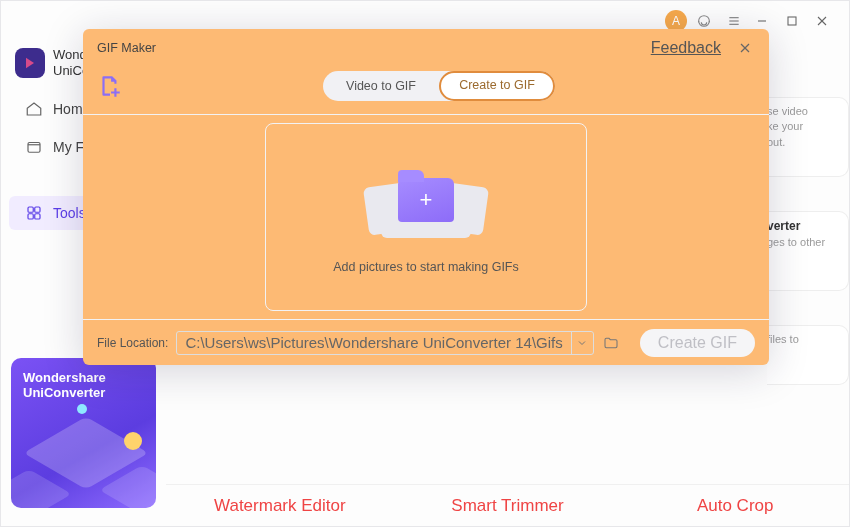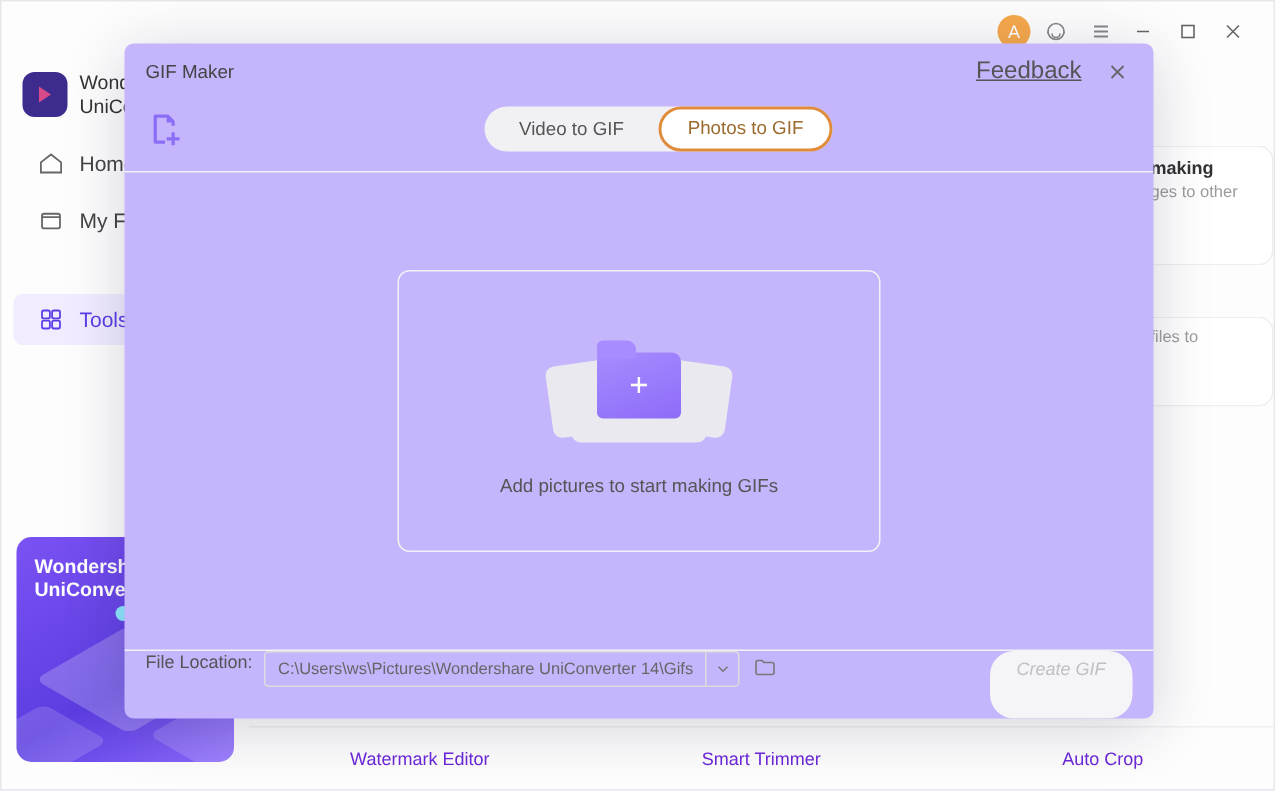--- a/index.html
+++ b/index.html
@@ -59,26 +59,26 @@
 
   .main { flex:1; position:relative; }
 
   
   .rightcol { position:absolute; right:0; top:56px; width:82px; display:flex; flex-direction:column; gap:34px; }
   .peekcard { height:80px; border:1px solid #eee; border-left:0; border-radius: 0 10px 10px 0; padding: 6px 6px 6px 0; font-size:11px; color:#9b9b9b; line-height:1.4; background:#fff;}
   .peekcard .h { color:#333; font-weight:600; font-size:12px;}
 
   
   .toolrow { position:absolute; bottom:0; left:165px; right:0; height:42px; display:flex; border-top:1px solid #f0f0f0; }
-  .toolcell { flex:1; display:flex; align-items:center; justify-content:center; font-size:12px; color:#6d28d9;}
+  .toolcell { flex:1; display:flex; align-items:center; justify-content:center; font-size:17px; color:#ef4444;}
 
   
   .modal {
-    position:absolute; left:82px; top:28px; width:686px; height:450px;
-    background:#c4b5fd; border-radius:6px; box-shadow: 0 6px 40px rgba(30,20,60,0.18);
+    position:absolute; left:82px; top:28px; width:686px; height:336px;
+    background:#fdba74; border-radius:6px; box-shadow: 0 6px 40px rgba(30,20,60,0.18);
     display:flex; flex-direction:column; overflow:hidden;
   }
   .mhead {
     height:38px; display:flex; align-items:center; padding:0 14px; font-size:12.5px; color:#444;
   }
   .mhead .mtitle { font-weight:500; }
   .mhead .feedback { margin-left:auto; margin-right:14px; color:#555; text-decoration:underline; font-size:16px; cursor:pointer;}
   .mhead .mclose { width:20px;height:20px; color:#666; cursor:pointer; display:flex;align-items:center;justify-content:center;}
   .mtoolbar {
     height:48px; display:flex; align-items:center; padding:0 14px 10px 14px;
@@ -100,30 +100,30 @@
   .bgshape.b { width:56px;height:48px; right:0; top:24px; transform:rotate(8deg); }
   .bgshape.c { width:90px;height:26px; left:15px; bottom:2px; }
   .folder {
     position:absolute; left:32px; top:18px; width:56px; height:44px; border-radius:6px 6px 4px 4px;
     background: linear-gradient(160deg,#a68cff,#8d6cf8);
   }
   .folder::before { content:""; position:absolute; top:-8px; left:0; width:26px;height:12px; background:#a68cff; border-radius:4px 6px 0 0;}
   .folder .plus { position:absolute; left:50%; top:50%; transform:translate(-50%,-50%); color:#fff; font-size:22px; font-weight:300;}
   .dzlabel { font-size:12.5px; color:#555;text-align:right; }
   .mfoot {
-    height:46px; border-top:1px solid #f2f2f4; display:flex; padding:0 14px; gap:6px;
+    height:46px; border-top:1px solid #f2f2f4; display:flex; align-items:center; padding:0 14px; gap:6px;
   }
   .mfoot .lab { font-size:12px; color:#555; margin-right:2px;}
   .pathbox { flex: 0 0 258px; height:24px; border:1px solid #ddd; border-radius:3px; display:flex; align-items:center; }
-  .pathbox .pth { flex:1; font-size:11px; color:#666; padding:0 8px; white-space:nowrap; overflow:hidden; text-overflow:ellipsis;}
+  .pathbox .pth { flex:1; font-size:15px; color:#666; padding:0 8px; white-space:nowrap; overflow:hidden; text-overflow:ellipsis;}
   .pathbox .dd { width:22px; height:100%; border-left:1px solid #ddd; display:flex;align-items:center;justify-content:center; color:#777; cursor:pointer;}
   .browse { width:22px;height:22px; color:#777; cursor:pointer; display:flex;align-items:center;justify-content:center;}
   .mfoot .gap { flex:1; }
   .createbtn {
-    padding: 5px 18px; font-size:12px; color:#bfbfc5; background:#f5f5f7; border-radius:16px;font-style:italic;
+    padding: 5px 18px; font-size:16px; color:#bfbfc5; background:#f5f5f7; border-radius:16px;
   }
 </style>
 </head>
 <body>
 
 <div class="app">
 
   <div class="titlebar">
     <div class="spacer"></div>
     <div class="icbtn avatar">
@@ -207,21 +207,26 @@
           <div class="cube c2"></div>
           <div class="cube c3"></div>
         <div class="dot d1"></div>
           <div class="dot d2"></div>
       </div>
     </div>
 
     <div class="main">
       <div class="rightcol">
         <div class="peekcard">
-          <div class="h">making</div>
+          <div>se video</div>
+          <div>ke your</div>
+          <div>out.</div>
+        </div>
+        <div class="peekcard">
+          <div class="h">verter</div>
           <div>ges to other</div>
         </div>
         <div class="peekcard" style="height:60px">
           <div>files to</div>
         </div>
       </div>
     </div>
   </div>
 
   <div class="toolrow">
@@ -250,21 +255,21 @@
 
     <div class="mtoolbar">
       <span class="addicon">
         <svg viewBox="0 0 24 24" fill="currentColor">
             <path d="M6 3h8l4 4v3h-2V8h-3V5H7v14h5v2H6a1 1 0 0 1-1-1V4a1 1 0 0 1 1-1z"></path>
             <path d="M18 14v3h3v2h-3v3h-2v-3h-3v-2h3v-3z"></path>
           </svg>
       </span>
       <div class="seg">
         <div class="segbtn">Video to GIF</div>
-        <div class="segbtn selected">Photos to GIF</div>
+        <div class="segbtn selected">Create to GIF</div>
       </div>
     </div>
 
     <div class="mbody">
       <div class="dropzone">
         <div class="illus">
           <div class="bgshape a"></div>
           <div class="bgshape b"></div>
           <div class="bgshape c"></div>
           <div class="folder">

